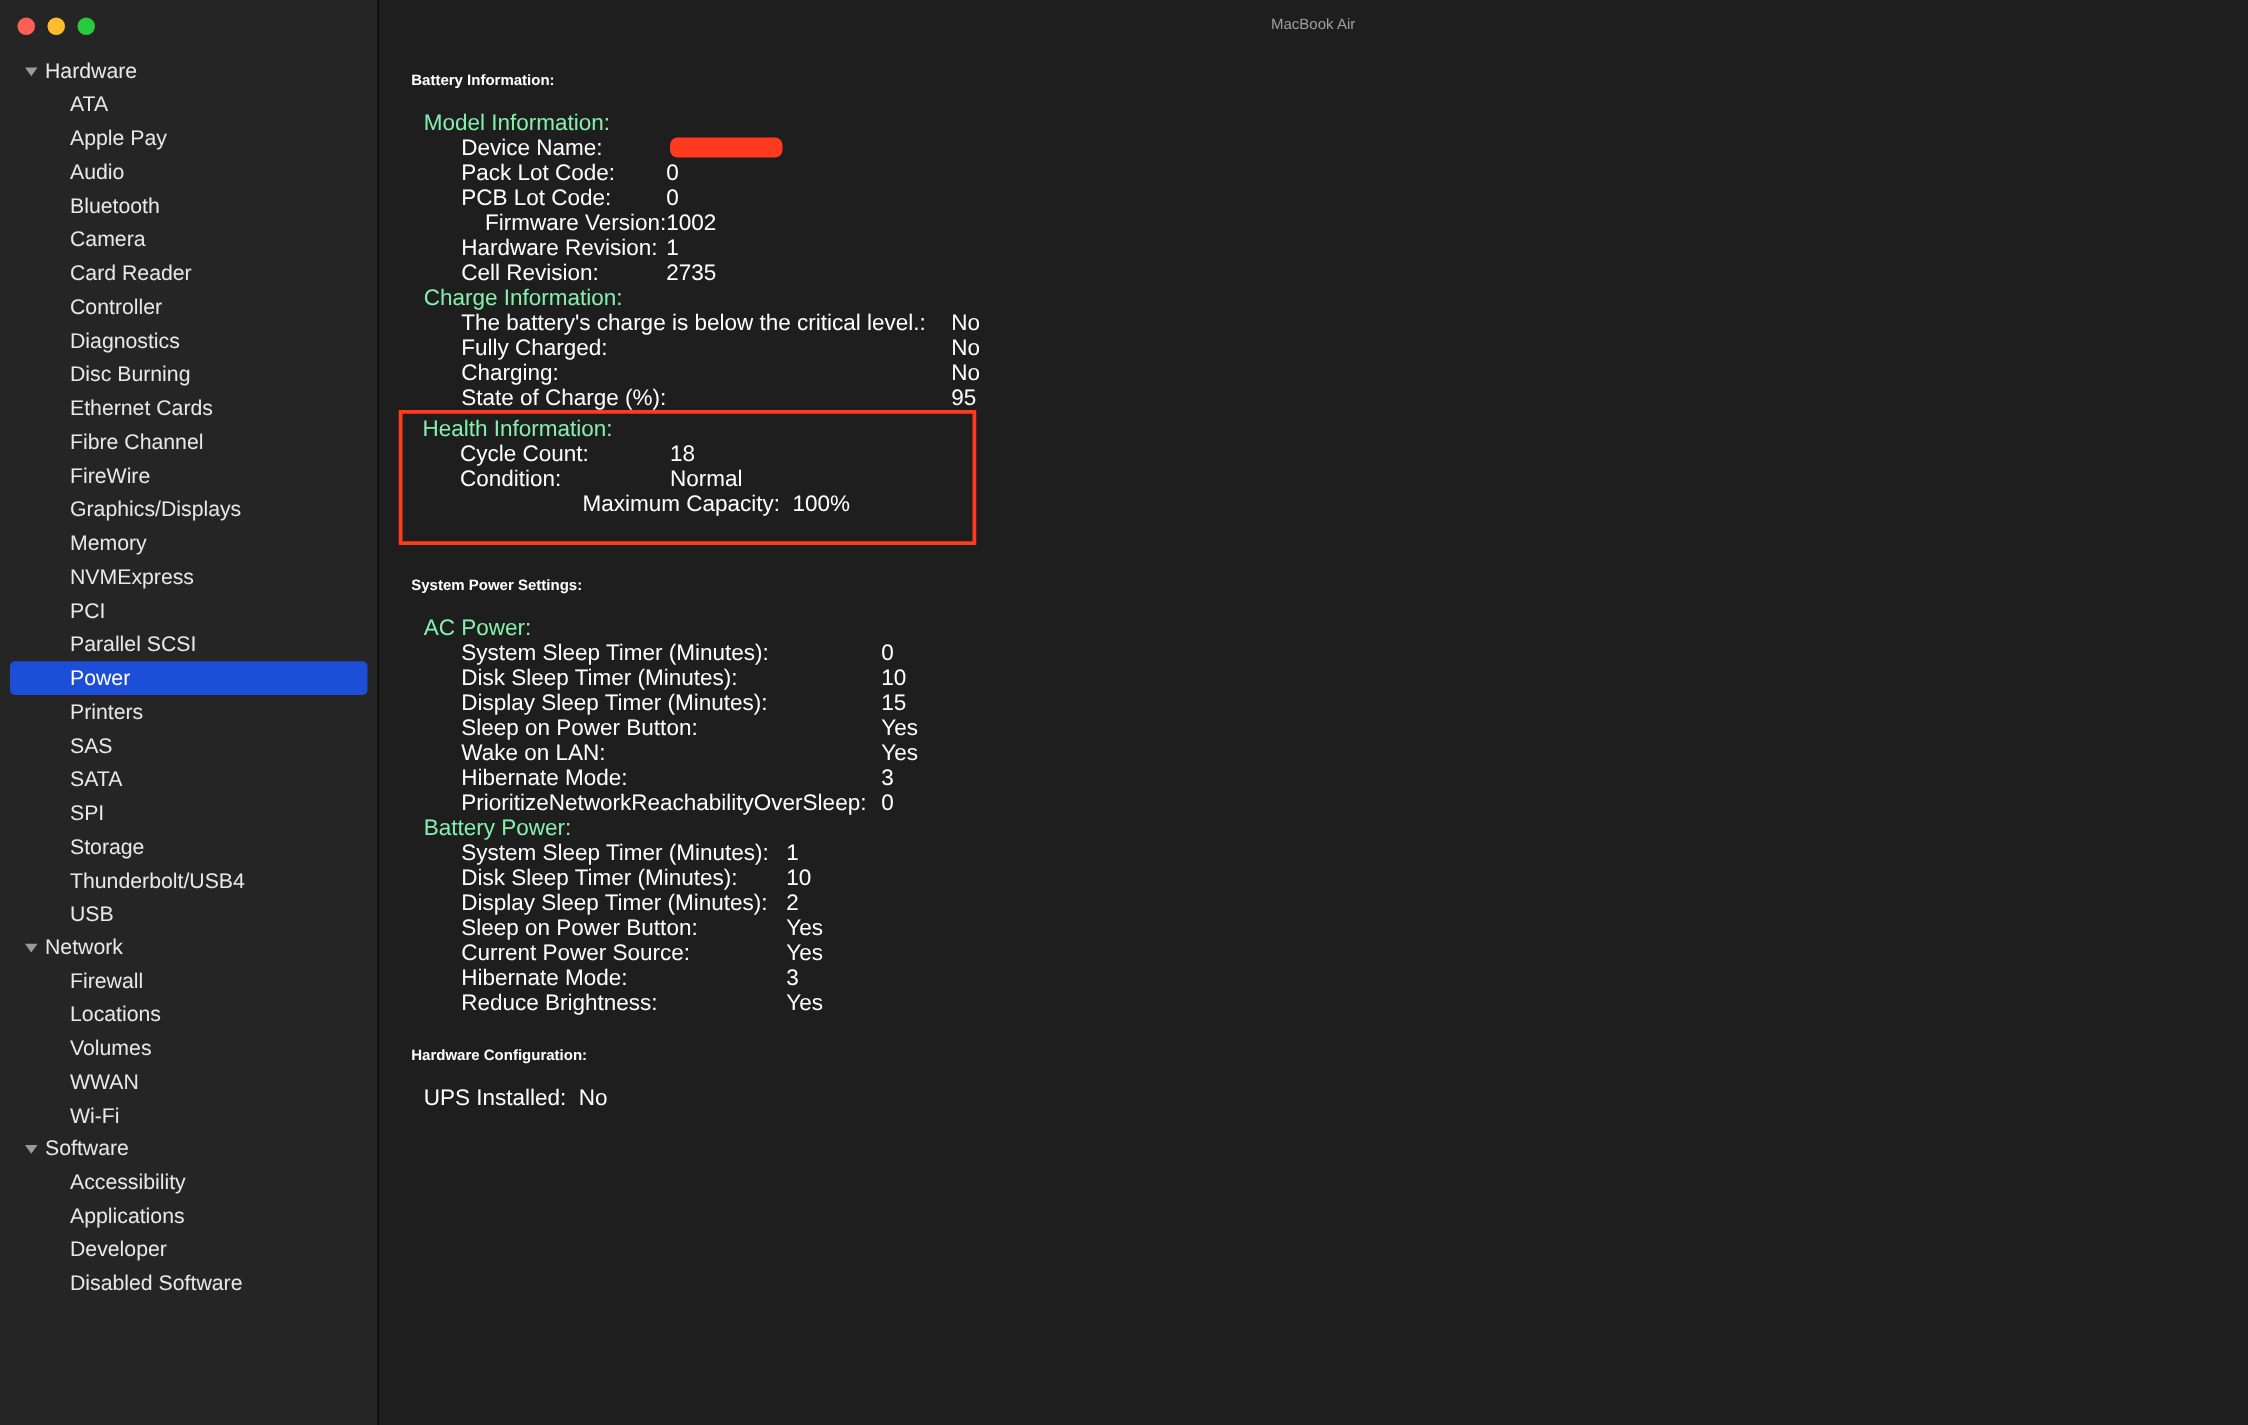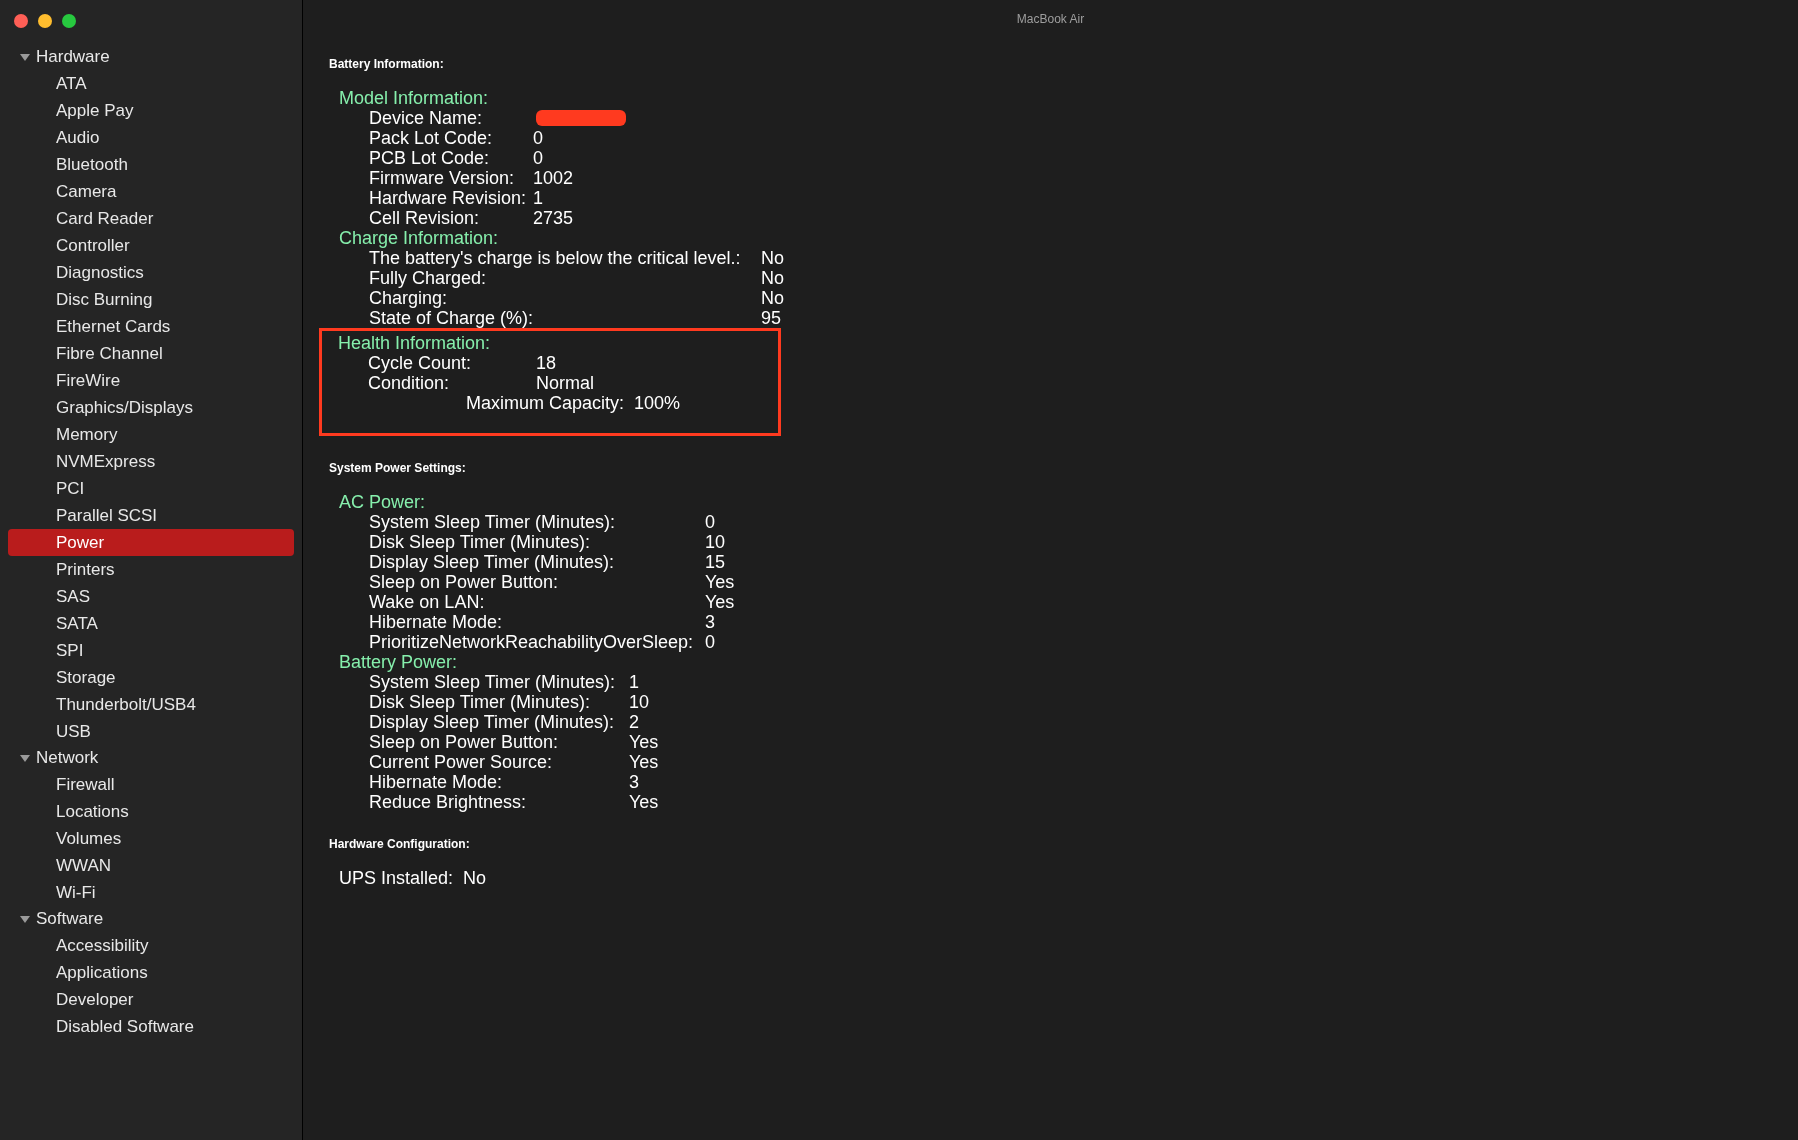--- a/index.html
+++ b/index.html
@@ -53,21 +53,21 @@
     }
     .sidebar-items { }
     .sidebar-item {
       padding: 2px 10px 2px 56px;
       font-size: 17px;
       color: #e8e8e8;
       cursor: pointer;
       line-height: 23px;
     }
     .sidebar-item.selected {
-      background: #b91c1c;
+      background: #1d4ed8;
       color: #fff;
       border-radius: 4px;
       margin: 0 8px;
       padding-left: 48px;
     }
     .main {
       flex: 1;
       display: flex;
       flex-direction: column;
       background: #1e1e1e;
@@ -204,21 +204,21 @@
     </div>
     <div class="kv-row indent-2">
         <span class="kv-key" style="width:164px;">Pack Lot Code:</span>
         <span class="kv-val">0</span>
       </div>
     <div class="kv-row indent-2">
         <span class="kv-key" style="width:164px;">PCB Lot Code:</span>
         <span class="kv-val">0</span>
       </div>
     <div class="kv-row indent-2">
-        <span class="kv-key" style="width:164px;">Firmware Version:</span>
+        <span class="kv-key" style="width:164px;text-align:right;">Firmware Version:</span>
         <span class="kv-val">1002</span>
       </div>
     <div class="kv-row indent-2">
         <span class="kv-key" style="width:164px;">Hardware Revision:</span>
         <span class="kv-val">1</span>
       </div>
     <div class="kv-row indent-2">
         <span class="kv-key" style="width:164px;">Cell Revision:</span>
         <span class="kv-val">2735</span>
       </div>

